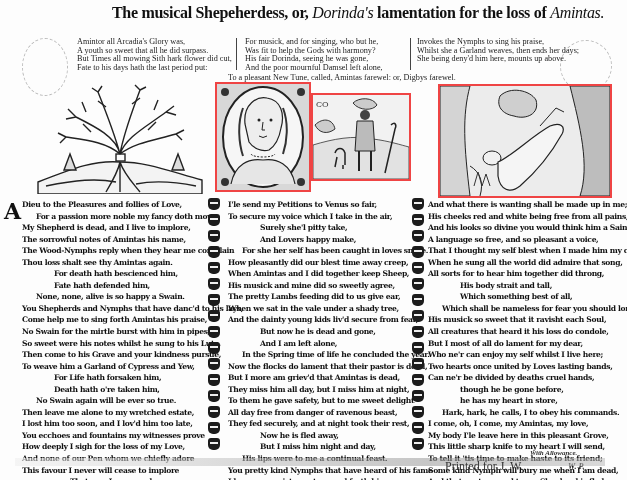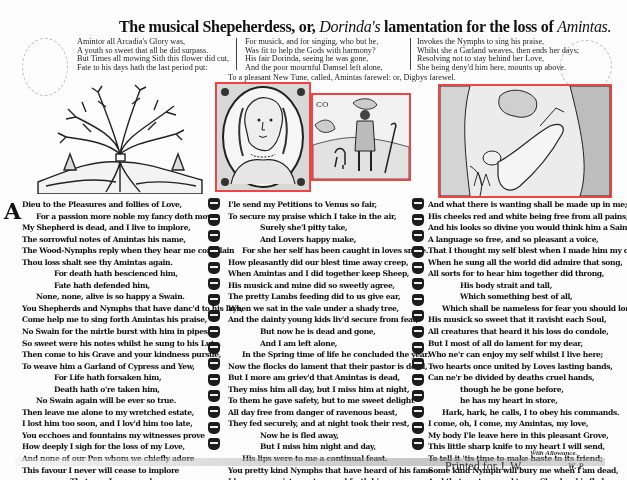--- a/index.html
+++ b/index.html
@@ -8,24 +8,23 @@
     background: #ffffff;
     font-family: "Liberation Serif", "DejaVu Serif", serif;
     color: #1a1a1a;
     position: relative;
   }
   .sheet {
     position: absolute; left: 0; top: 0; width: 627px; height: 480px;
     background: #fdfdfd;
   }
   .title {
-    position: absolute; left: 112px; top: 18px; width: 420px;
+    position: absolute; left: 112px; top: 4px; width: 420px;
     font-size: 16px; font-weight: bold; white-space: nowrap; letter-spacing: -0.3px;
     color: #111;
-    margin-left: 7px;
   }
   .title i { font-weight: normal; }
   .intro {
     position: absolute; top: 38px; font-size: 8.2px; line-height: 8.6px;
     white-space: nowrap; color: #222;
   }
   .intro.c1 { left: 77px; }
   .intro.c2 { left: 245px; }
   .intro.c3 { left: 417px; }
   .vline { position: absolute; width: 1px; background: #444; }
@@ -82,35 +81,34 @@
   <div class="stamp" style="left:22px;top:38px;width:44px;height:56px;"></div>
   <div class="stamp" style="left:560px;top:40px;width:50px;height:50px;"></div>
 
   <div class="title">
     <span>The musical Shepeherdess, or, </span><i>Dorinda's</i><span> lamentation for the loss of </span><i>Amintas.</i>
   </div>
 
   <div class="intro c1">
     <div>Amintor all Arcadia's Glory was,</div>
     <div>A youth so sweet that all he did surpass.</div>
-    <div>But Times all mowing Sith this flower did cut,</div>
+    <div>But Times all mowing Sith hark flower did cut,</div>
     <div>Fate to his days hath the last period put:</div>
   </div>
   <div class="vline" style="left:236px;top:38px;height:32px;"></div>
   <div class="intro c2">
     <div>For musick, and for singing, who but he,</div>
     <div>Was fit to help the Gods with harmony?</div>
     <div>His fair Dorinda, seeing he was gone,</div>
     <div>And the poor mournful Damsel left alone,</div>
   </div>
   <div class="vline" style="left:410px;top:38px;height:32px;"></div>
   <div class="intro c3">
     <div>Invokes the Nymphs to sing his praise,</div>
     <div>Whilst she a Garland weaves, then ends her days;</div>
-    <div>Resolving not to stay behind her Love,</div>
     <div>She being deny'd him here, mounts up above.</div>
   </div>
 
   <div class="tune">To a pleasant New Tune, called, Amintas farewel: or, Digbys farewel.</div>
 
   <div class="cut" style="left:36px;top:82px;width:168px;height:112px;border:none;background:transparent;">
     <svg width="168" height="112" viewBox="0 0 168 112">
       <g stroke="#222" fill="none" stroke-width="1.4">
         <path d="M84 72 C80 55 60 45 40 35 M84 72 C78 50 70 30 62 10 M84 72 C88 50 96 30 104 8 M84 72 C90 55 110 45 130 30 M84 72 C70 60 50 58 30 55 M84 72 C100 60 120 58 140 52"></path>
         <path d="M40 35 l-8 -8 M40 35 l-10 2 M62 10 l-6 -4 M62 10 l4 -6 M104 8 l-5 -5 M104 8 l6 -3 M130 30 l8 -6 M130 30 l10 3 M30 55 l-8 -4 M30 55 l-6 6 M140 52 l8 -4 M140 52 l6 6"></path>
@@ -213,21 +211,21 @@
       <div class="crown"></div>
       <div class="crown"></div>
       <div class="crown"></div>
       <div class="crown"></div>
       <div class="crown"></div>
       <div class="crown"></div>
   </div>
 
   <div class="verse v2" id="col2">
       <span class="ln">I'le send my Petitions to Venus so fair,</span>
-      <span class="ln">To secure my praise which I take in the air,</span>
+      <span class="ln">To secure my voice which I take in the air,</span>
       <span class="ln ind2">Surely she'l pitty take,</span>
       <span class="ln ind2">And Lovers happy make,</span>
       <span class="ln ind1">For she her self has been caught in loves snare.</span>
       <span class="ln">How pleasantly did our blest time away creep,</span>
       <span class="ln">When Amintas and I did together keep Sheep,</span>
       <span class="ln">His musick and mine did so sweetly agree,</span>
       <span class="ln">The pretty Lambs feeding did to us give ear,</span>
       <span class="ln">When we sat in the vale under a shady tree,</span>
       <span class="ln">And the dainty young kids liv'd secure from fear,</span>
       <span class="ln ind2">But now he is dead and gone,</span>

